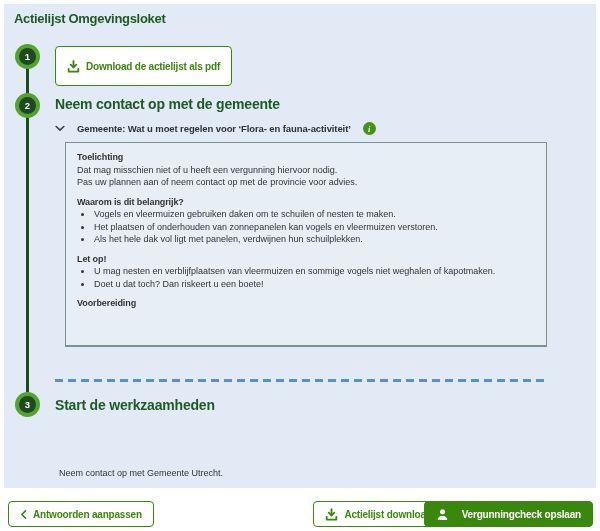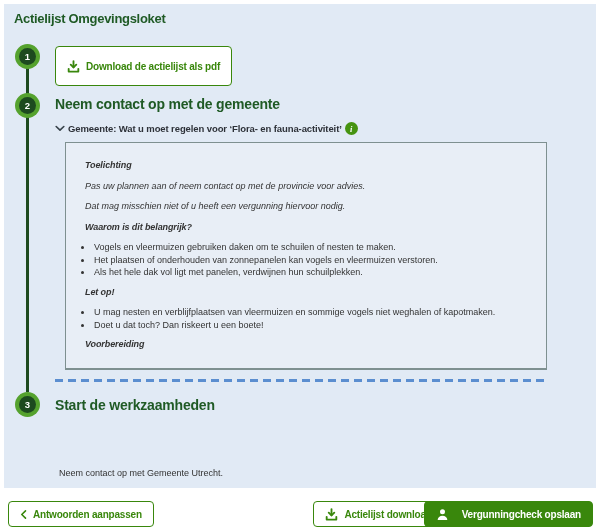--- a/index.html
+++ b/index.html
@@ -26,31 +26,31 @@
          cursor:pointer; white-space:nowrap; }
   .btn svg { flex:0 0 auto; }
   .btn-download-pdf { position:absolute; left:51px; top:42px; }
 
   .step-heading { position:absolute; margin:0; font-size:14px; font-weight:bold;
                   color:#1f5a25; letter-spacing:-0.2px; }
   .h-step2 { left:51px; top:92px; }
   .h-step3 { left:51px; top:393px; }
 
   .accordion { position:absolute; left:51px; top:118px; display:flex; align-items:center;
-               gap:3px; cursor:pointer; }
+               gap:12px; cursor:pointer; }
   .accordion-label { font-size:9.5px; font-weight:bold; color:#2d3138; letter-spacing:-0.1px; }
   .info-badge { width:13px; height:13px; border-radius:50%; background:#459310; color:#fff;
                 font-size:8.5px; font-weight:bold; font-style:italic;
                 font-family:"Liberation Serif", serif;
                 display:flex; align-items:center; justify-content:center; }
 
   .info-box { position:absolute; left:61px; top:138px; width:482px; min-height:205px;
               background:#e8eef6; border:1px solid #7e9090; border-bottom-width:2px;
               padding:8px 11px 9px; font-size:9px; line-height:12.5px; color:#333; }
-  .info-box p { margin:8px;font-style:italic; }
+  .info-box p { margin:0; }
   .info-box .b { font-weight:bold; letter-spacing:-0.1px; }
   .info-box .mt { margin-top:7px; }
   .info-box ul { margin:0; padding-left:16px; }
   .info-box li { padding-left:1px; }
 
   .dashes { position:absolute; left:51px; top:375px; width:490px; height:3px;
             background:repeating-linear-gradient(to right, #5b8ed0 0 8px, transparent 8px 13px); }
 
   .q-heading { position:absolute; left:51px; top:431px; margin:0; font-size:14px;
                font-weight:bold; color:#1f5a25; letter-spacing:-0.3px; }
@@ -96,22 +96,22 @@
     <div class="accordion">
       <svg width="10" height="7" viewBox="0 0 11 7" fill="none" stroke="#37424a" stroke-width="1.8" stroke-linecap="round" stroke-linejoin="round">
         <path d="M1.3 1.3l4.2 4 4.2-4"></path>
       </svg>
       <span class="accordion-label">Gemeente: Wat u moet regelen voor ‘Flora- en fauna-activiteit’</span>
       <span class="info-badge">i</span>
     </div>
 
     <div class="info-box">
       <p class="b">Toelichting</p>
+      <p>Dat mag misschien niet of u heeft een vergunning hiervoor nodig.</p>
       <p>Pas uw plannen aan of neem contact op met de provincie voor advies.</p>
-      <p>Dat mag misschien niet of u heeft een vergunning hiervoor nodig.</p>
 
       <p class="b mt">Waarom is dit belangrijk?</p>
       <ul>
         <li>Vogels en vleermuizen gebruiken daken om te schuilen of nesten te maken.</li>
         <li>Het plaatsen of onderhouden van zonnepanelen kan vogels en vleermuizen verstoren.</li>
         <li>Als het hele dak vol ligt met panelen, verdwijnen hun schuilplekken.</li>
       </ul>
 
       <p class="b mt">Let op!</p>
       <ul>

